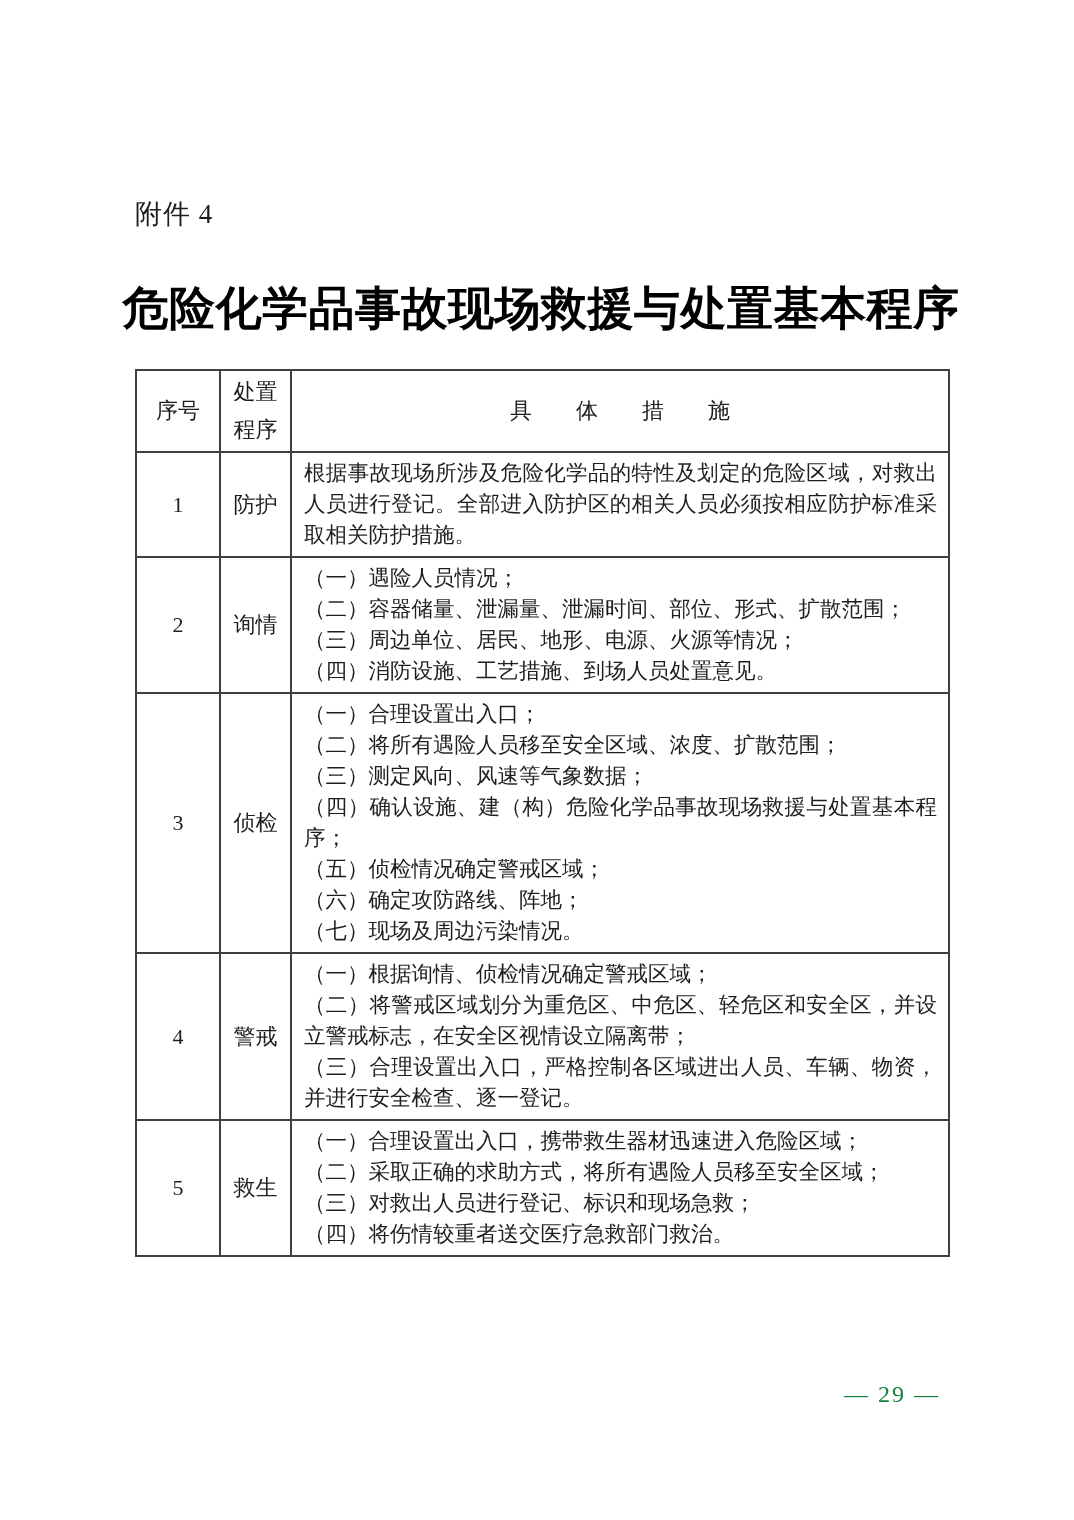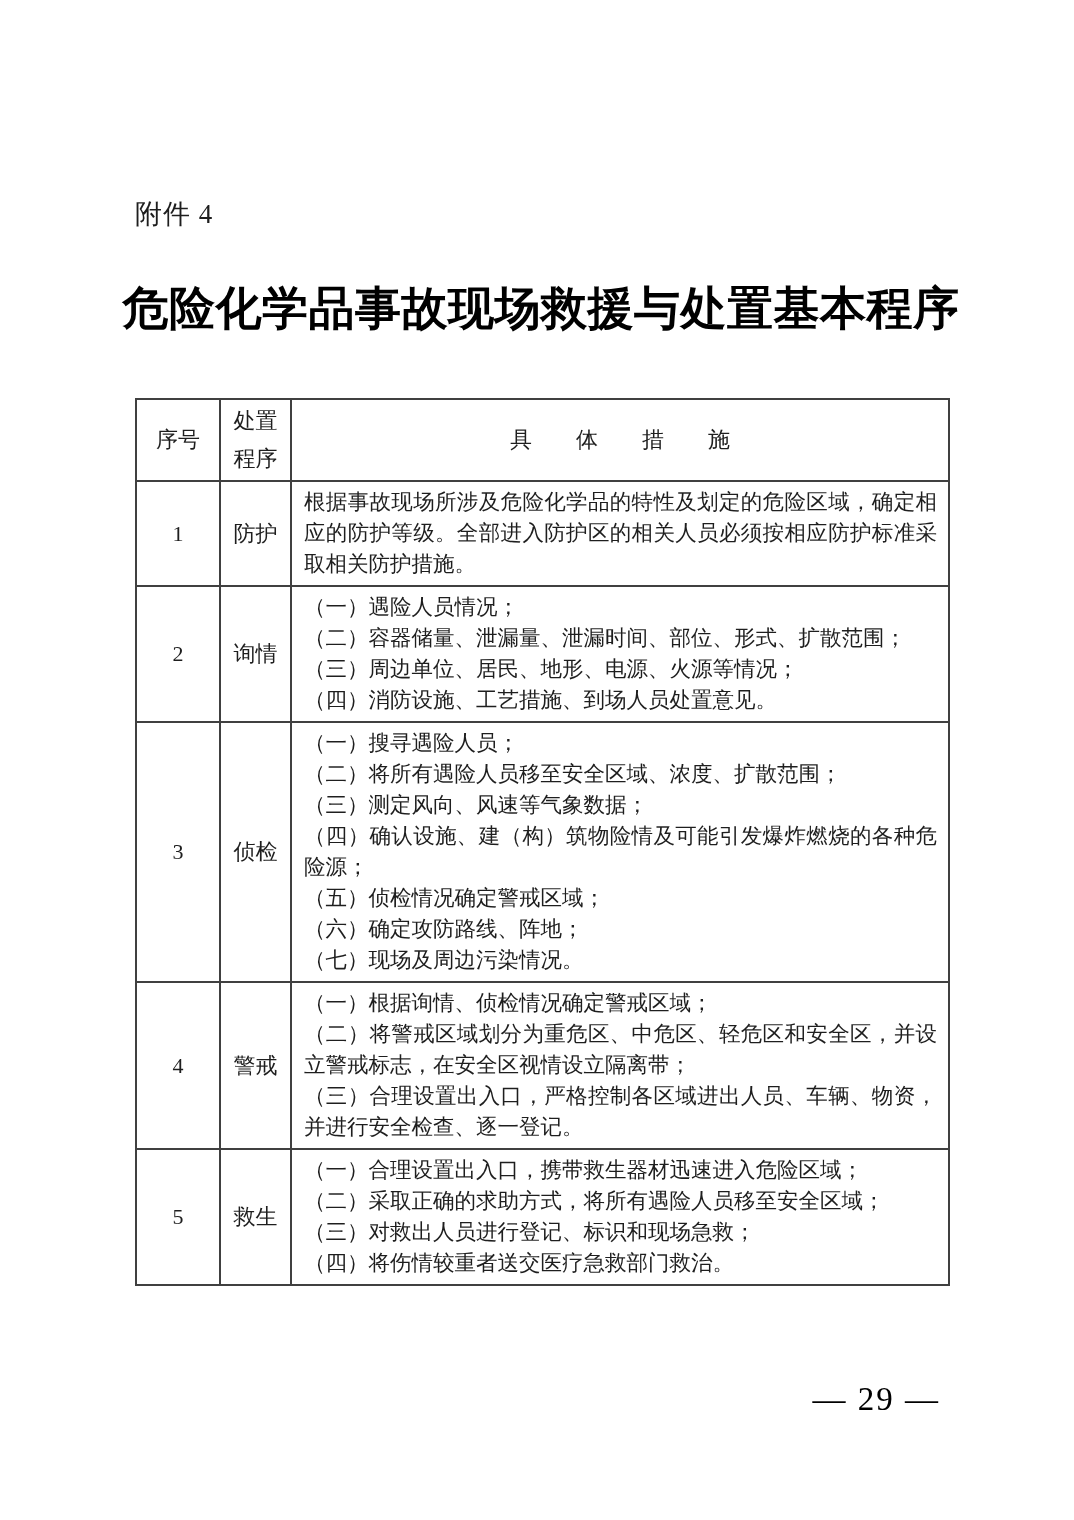--- a/index.html
+++ b/index.html
@@ -35,21 +35,21 @@
     margin: 4px;
     text-align: center;
     font-size: 46px;
     font-weight: 900;
     letter-spacing: 0.5px;
     color: #000000;
   }
   table.proc-table {
     position: absolute;
     left: 135px;
-    top: 398px;
+    top: 369px;
     width: 813px;
     border-collapse: collapse;
     table-layout: fixed;
     border-radius: 22px;
   }
   .proc-table th,
   .proc-table td {
     border: 2px solid #404040;
     font-weight: normal;
     box-sizing: border-box;
@@ -85,22 +85,22 @@
   
   #table-body tr:nth-child(1) { height: 102px; }
   #table-body tr:nth-child(2) { height: 124px; }
   #table-body tr:nth-child(3) { height: 248px; }
   #table-body tr:nth-child(4) { height: 154px; }
   #table-body tr:nth-child(5) { height: 123px; }
   .pageno {
     position: absolute;
     top: 1381px;
     right: 134px;
-    font-size: 33px;
-    color: #000000;
+    font-size: 24px;
+    color: #15803d;
     letter-spacing: 2px;
   }
 </style>
 </head>
 <body>
 
 <div class="page">
 
   <div class="attachment">附件 4</div>
 
@@ -118,41 +118,41 @@
         <th class="h-proc">处置
 程序</th>
         <th>具　　体　　措　　施</th>
       </tr>
     </thead>
     <tbody id="table-body">
         <tr>
           <td class="c-num">1</td>
           <td class="c-proc">防护</td>
           <td class="c-meas">
-            <p>根据事故现场所涉及危险化学品的特性及划定的危险区域，确定相应的防护等级。全部进入防护区的相关人员必须按相应防护标准采取相关防护措施。</p>
+            <p>根据事故现场所涉及危险化学品的特性及划定的危险区域，对救出人员进行登记。全部进入防护区的相关人员必须按相应防护标准采取相关防护措施。</p>
           </td>
         </tr>
         <tr>
           <td class="c-num">2</td>
           <td class="c-proc">询情</td>
           <td class="c-meas">
             <p>（一）遇险人员情况；</p>
             <p>（二）容器储量、泄漏量、泄漏时间、部位、形式、扩散范围；</p>
             <p>（三）周边单位、居民、地形、电源、火源等情况；</p>
             <p>（四）消防设施、工艺措施、到场人员处置意见。</p>
           </td>
         </tr>
         <tr>
           <td class="c-num">3</td>
           <td class="c-proc">侦检</td>
           <td class="c-meas">
-            <p>（一）搜寻遇险人员；</p>
+            <p>（一）合理设置出入口；</p>
             <p>（二）将所有遇险人员移至安全区域、浓度、扩散范围；</p>
             <p>（三）测定风向、风速等气象数据；</p>
-            <p>（四）确认设施、建（构）筑物险情及可能引发爆炸燃烧的各种危险源；</p>
+            <p>（四）确认设施、建（构）危险化学品事故现场救援与处置基本程序；</p>
             <p>（五）侦检情况确定警戒区域；</p>
             <p>（六）确定攻防路线、阵地；</p>
             <p>（七）现场及周边污染情况。</p>
           </td>
         </tr>
         <tr>
           <td class="c-num">4</td>
           <td class="c-proc">警戒</td>
           <td class="c-meas">
             <p>（一）根据询情、侦检情况确定警戒区域；</p>

